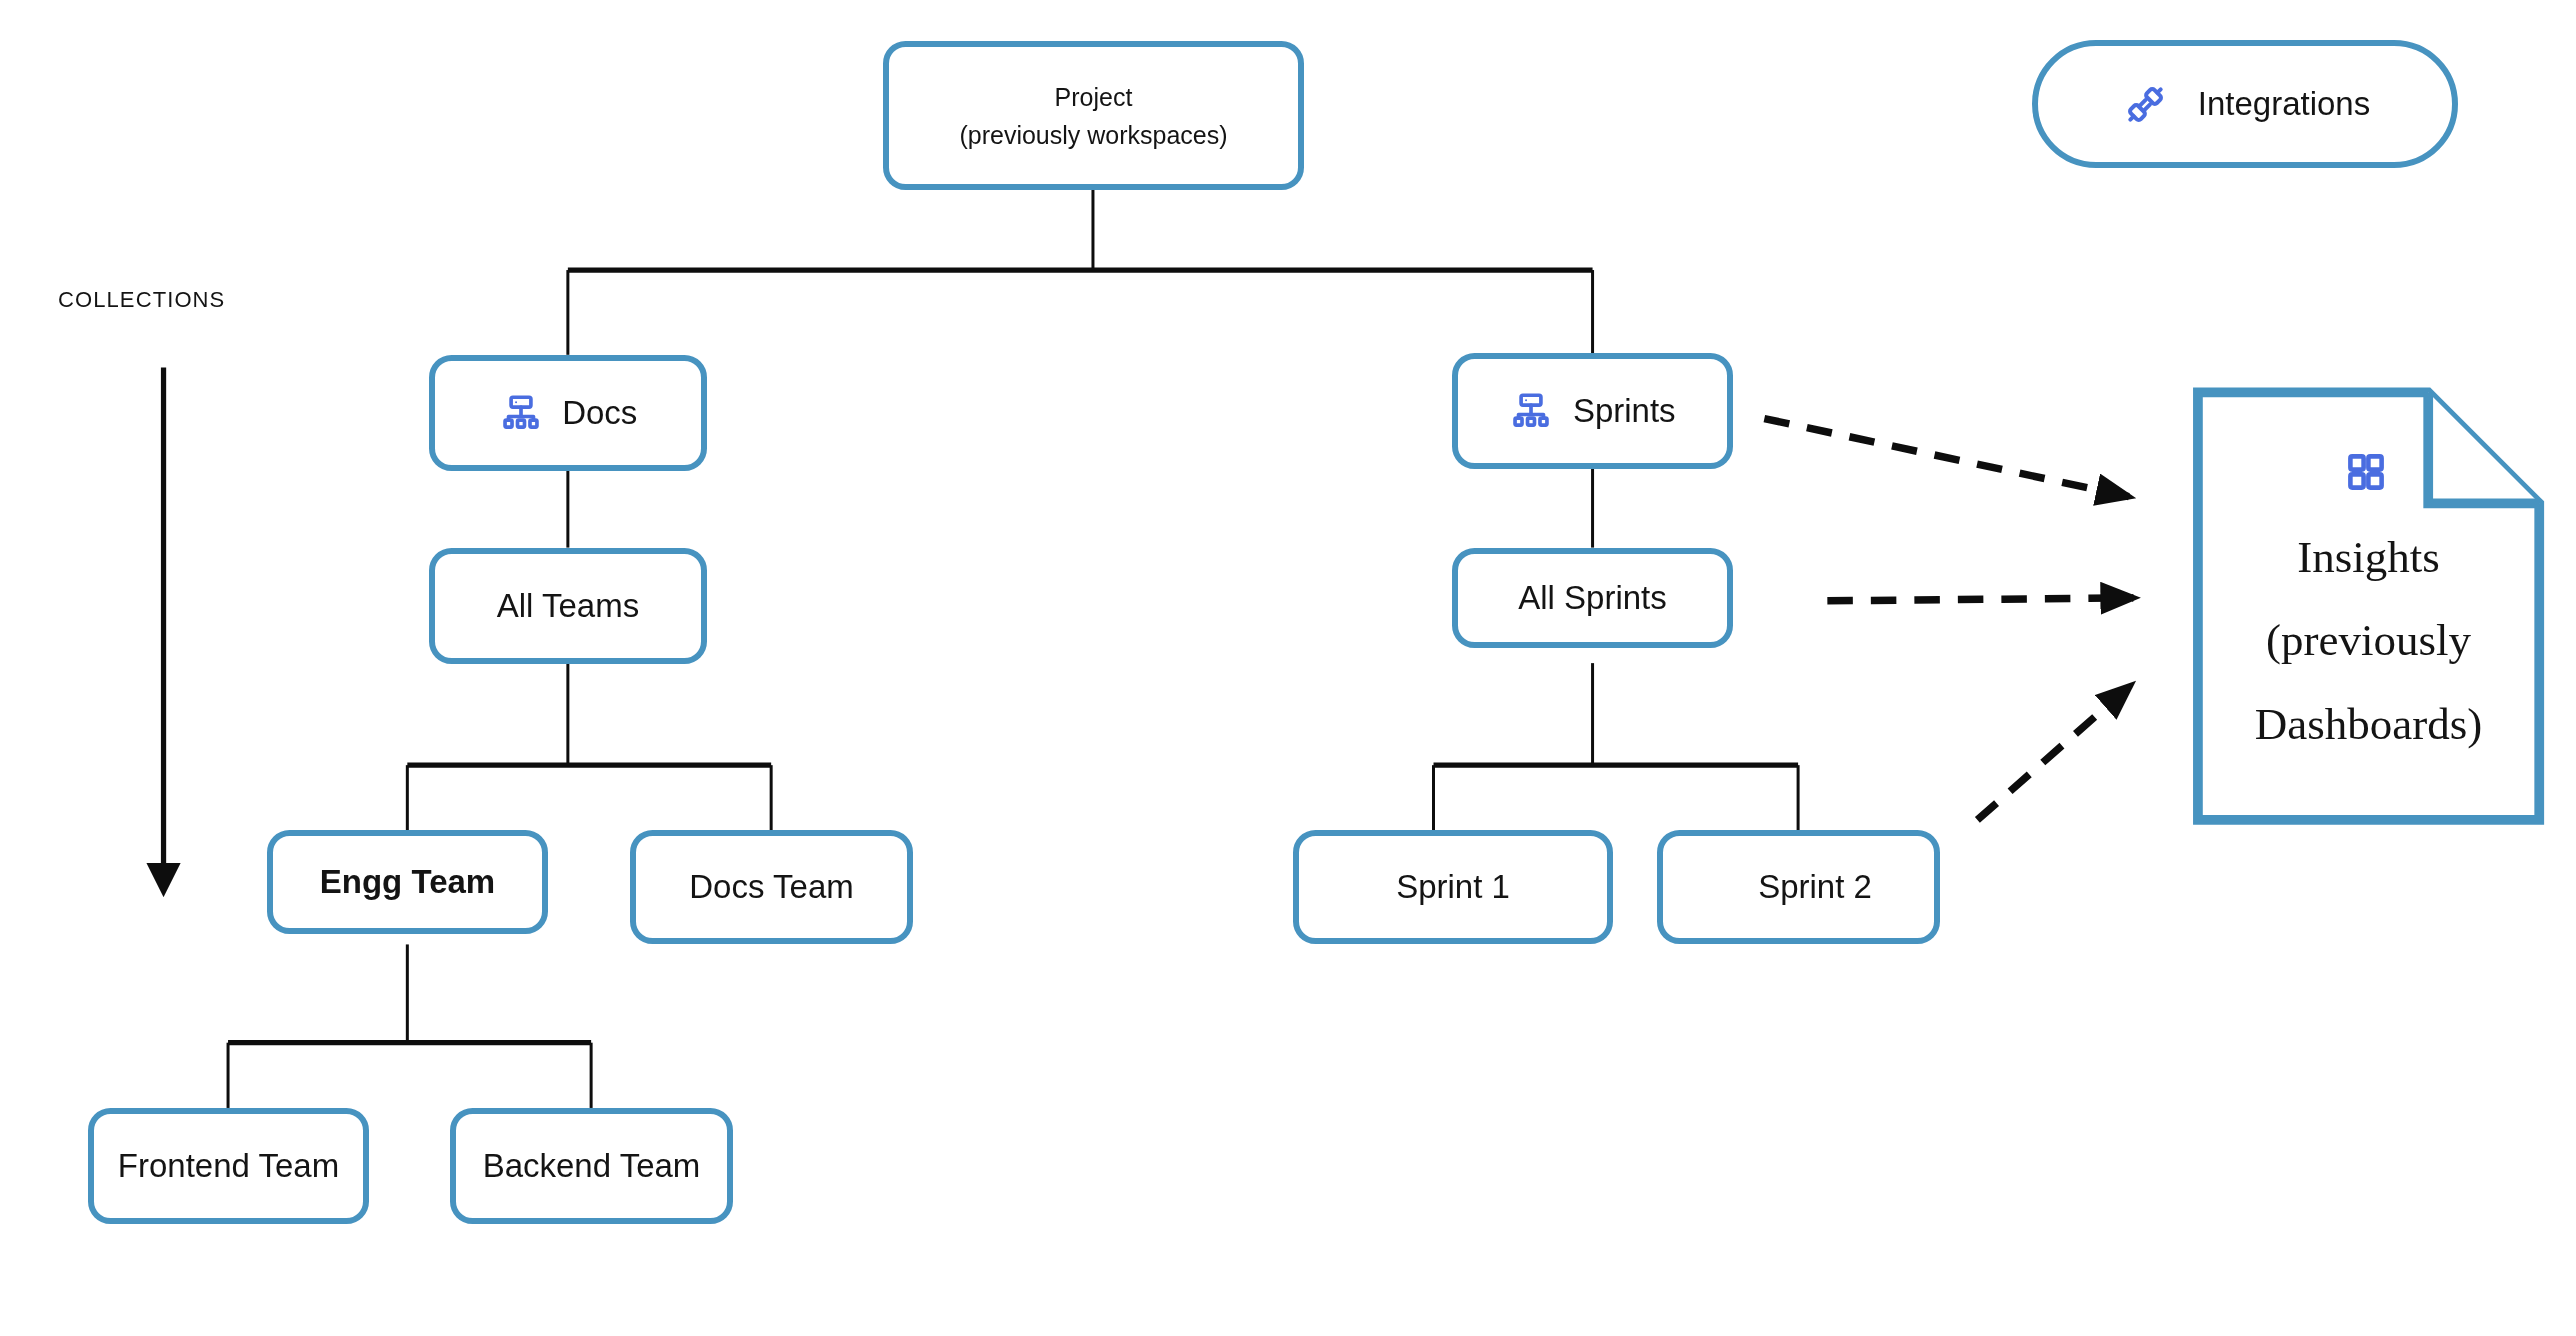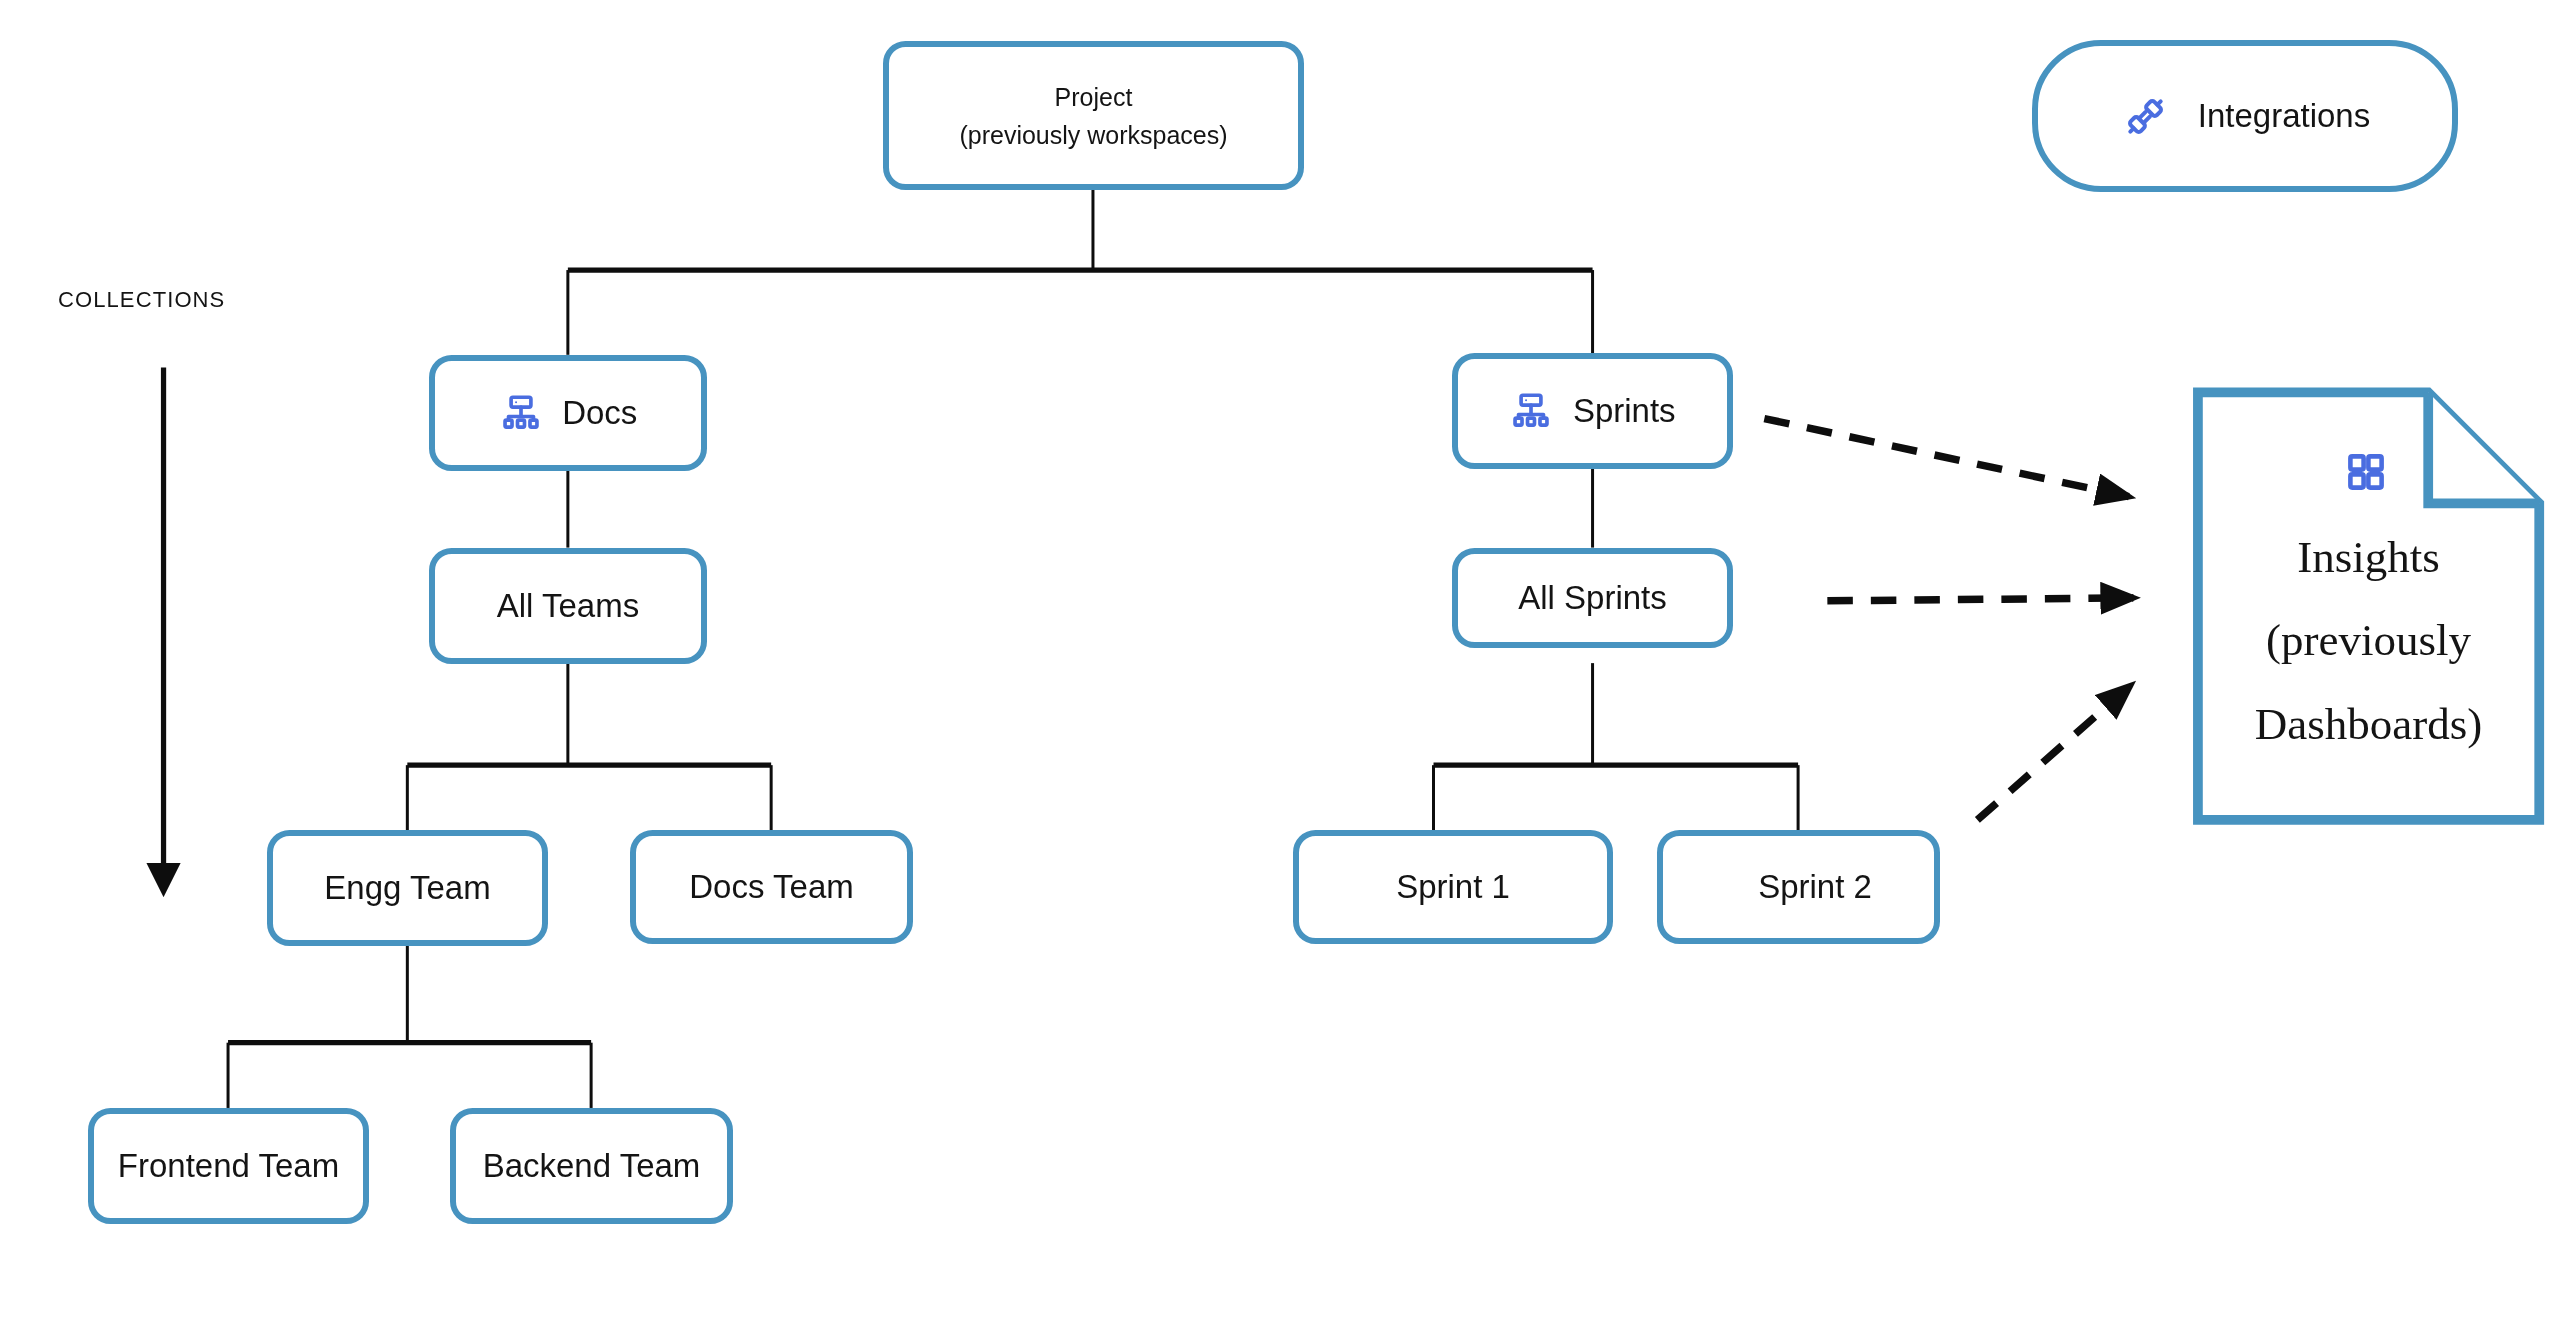--- a/index.html
+++ b/index.html
@@ -118,21 +118,21 @@
     <path class="doc-flap" d="M3237 523 V671 H3385" fill="none"></path>
   </svg>
 
   <div class="section-label" style="left:58px;top:287px;">COLLECTIONS</div>
 
   <div class="node multiline" style="left:883px;top:41px;width:421px;height:149px;">
     <span>Project</span>
     <span>(previously workspaces)</span>
   </div>
 
-  <div class="node pill" style="left:2032px;top:40px;width:426px;height:152px;gap:27px;">
+  <div class="node pill" style="left:2032px;top:40px;width:426px;height:128px;gap:27px;">
     <svg class="nicon" width="51" height="51" viewBox="0 0 24 24" fill="none" stroke="var(--icon-blue)" stroke-width="1.9" stroke-linecap="round">
       <g transform="rotate(45 12 12)">
         <path d="M12 1.9 V4.1"></path>
         <rect x="8.7" y="4.2" width="6.6" height="4.9" rx="1.4"></rect>
         <path d="M10.5 10.6 V14.6 M13.5 10.6 V14.6"></path>
         <rect x="8.7" y="14.9" width="6.6" height="4.9" rx="1.4"></rect>
         <path d="M12 19.9 V22.1"></path>
       </g>
     </svg>
     <span>Integrations</span>
@@ -163,21 +163,21 @@
       <rect x="10.1" y="15.9" width="3.8" height="3.8" rx="0.7"></rect>
       <rect x="16.9" y="15.9" width="3.8" height="3.8" rx="0.7"></rect>
     </svg>
     <span>Sprints</span>
   </div>
 
   <div class="node" style="left:1452px;top:548px;width:281px;height:100px;">
     <span>All Sprints</span>
   </div>
 
-  <div class="node" style="left:267px;top:830px;width:281px;height:116px;">
+  <div class="node" style="left:267px;top:830px;width:281px;height:104px;font-weight:bold;">
     <span>Engg Team</span>
   </div>
 
   <div class="node" style="left:630px;top:830px;width:283px;height:114px;">
     <span>Docs Team</span>
   </div>
 
   <div class="node" style="left:1293px;top:830px;width:320px;height:114px;">
     <span>Sprint 1</span>
   </div>

